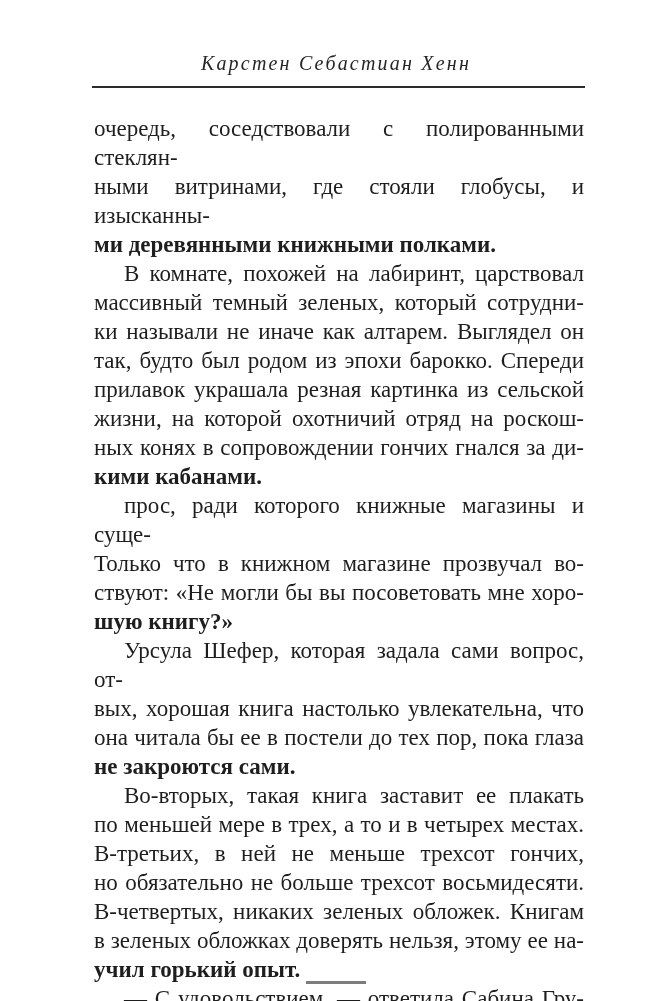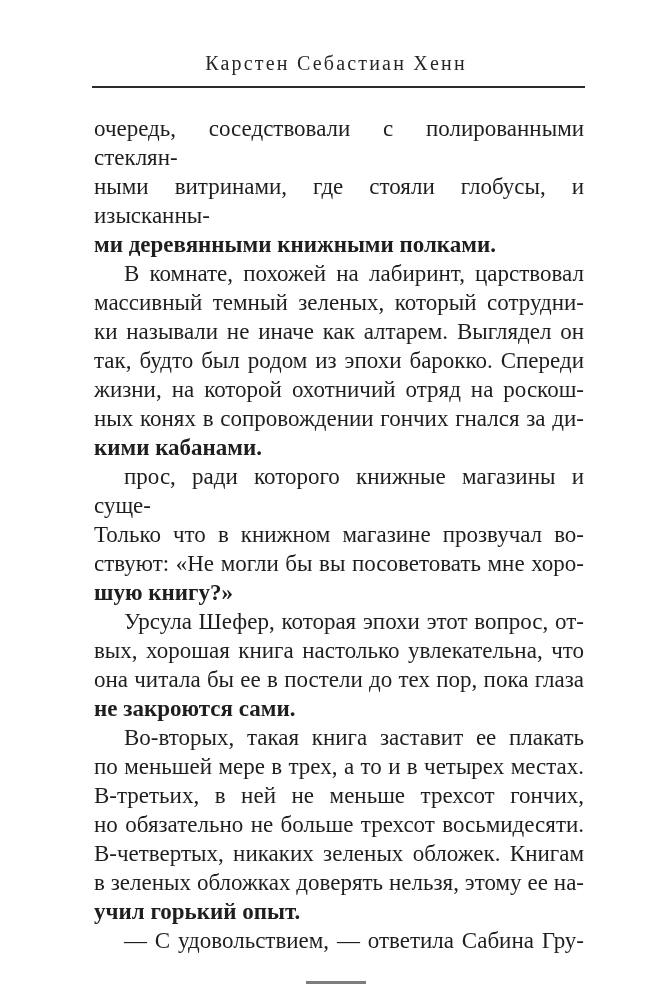--- a/index.html
+++ b/index.html
@@ -19,20 +19,21 @@
   .running-header {
     position: absolute;
     top: 52px;
     left: 0;
     width: 672px;
     text-align: center;
     font-size: 20px;
     line-height: 22px;
     letter-spacing: 2.2px;
     color: var(--header-text, #262626);
+    font-style: italic;
   }
   .header-rule {
     position: absolute;
     top: 86px;
     left: 92px;
     width: 493px;
     height: 2px;
     background: var(--header-rule, #2b2b2b);
   }
   .text-body {
@@ -79,32 +80,33 @@
       <div class="para">
         <div class="line">очередь, соседствовали с полированными стеклян-</div>
         <div class="line">ными витринами, где стояли глобусы, и изысканны-</div>
         <div class="line end">ми деревянными книжными полками.</div>
       </div>
       <div class="para indent">
         <div class="line">В комнате, похожей на лабиринт, царствовал</div>
         <div class="line">массивный темный зеленых, который сотрудни-</div>
         <div class="line">ки называли не иначе как алтарем. Выглядел он</div>
         <div class="line">так, будто был родом из эпохи барокко. Спереди</div>
+        <div class="line">прилавок украшала резная картинка из сельской</div>
         <div class="line">жизни, на которой охотничий отряд на роскош-</div>
         <div class="line">ных конях в сопровождении гончих гнался за ди-</div>
         <div class="line end">кими кабанами.</div>
       </div>
       <div class="para indent">
         <div class="line">прос, ради которого книжные магазины и суще-</div>
         <div class="line">Только что в книжном магазине прозвучал во-</div>
         <div class="line">ствуют: «Не могли бы вы посоветовать мне хоро-</div>
         <div class="line end">шую книгу?»</div>
       </div>
       <div class="para indent">
-        <div class="line">Урсула Шефер, которая эпохи этот вопрос, от-</div>
+        <div class="line">Урсула Шефер, которая задала сами вопрос, от-</div>
         <div class="line">вых, хорошая книга настолько увлекательна, что</div>
         <div class="line">она читала бы ее в постели до тех пор, пока глаза</div>
         <div class="line end">не закроются сами.</div>
       </div>
       <div class="para indent">
         <div class="line">Во-вторых, такая книга заставит ее плакать</div>
         <div class="line">по меньшей мере в трех, а то и в четырех местах.</div>
         <div class="line">В-третьих, в ней не меньше трехсот гончих,</div>
         <div class="line">но обязательно не больше трехсот восьмидесяти.</div>
         <div class="line">В-четвертых, никаких зеленых обложек. Книгам</div>

